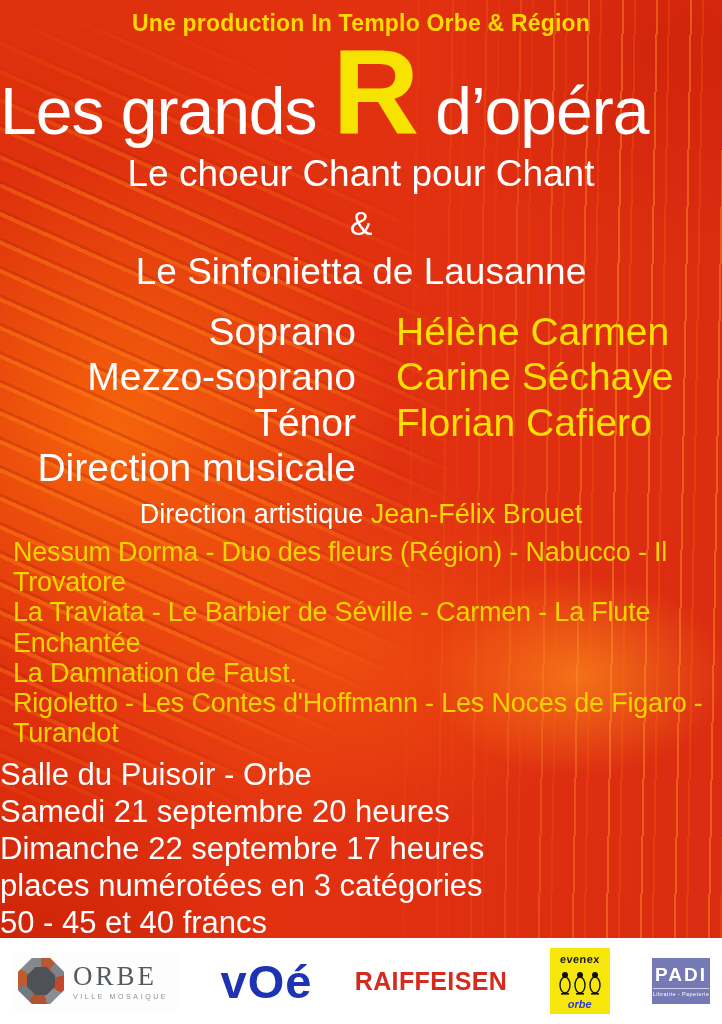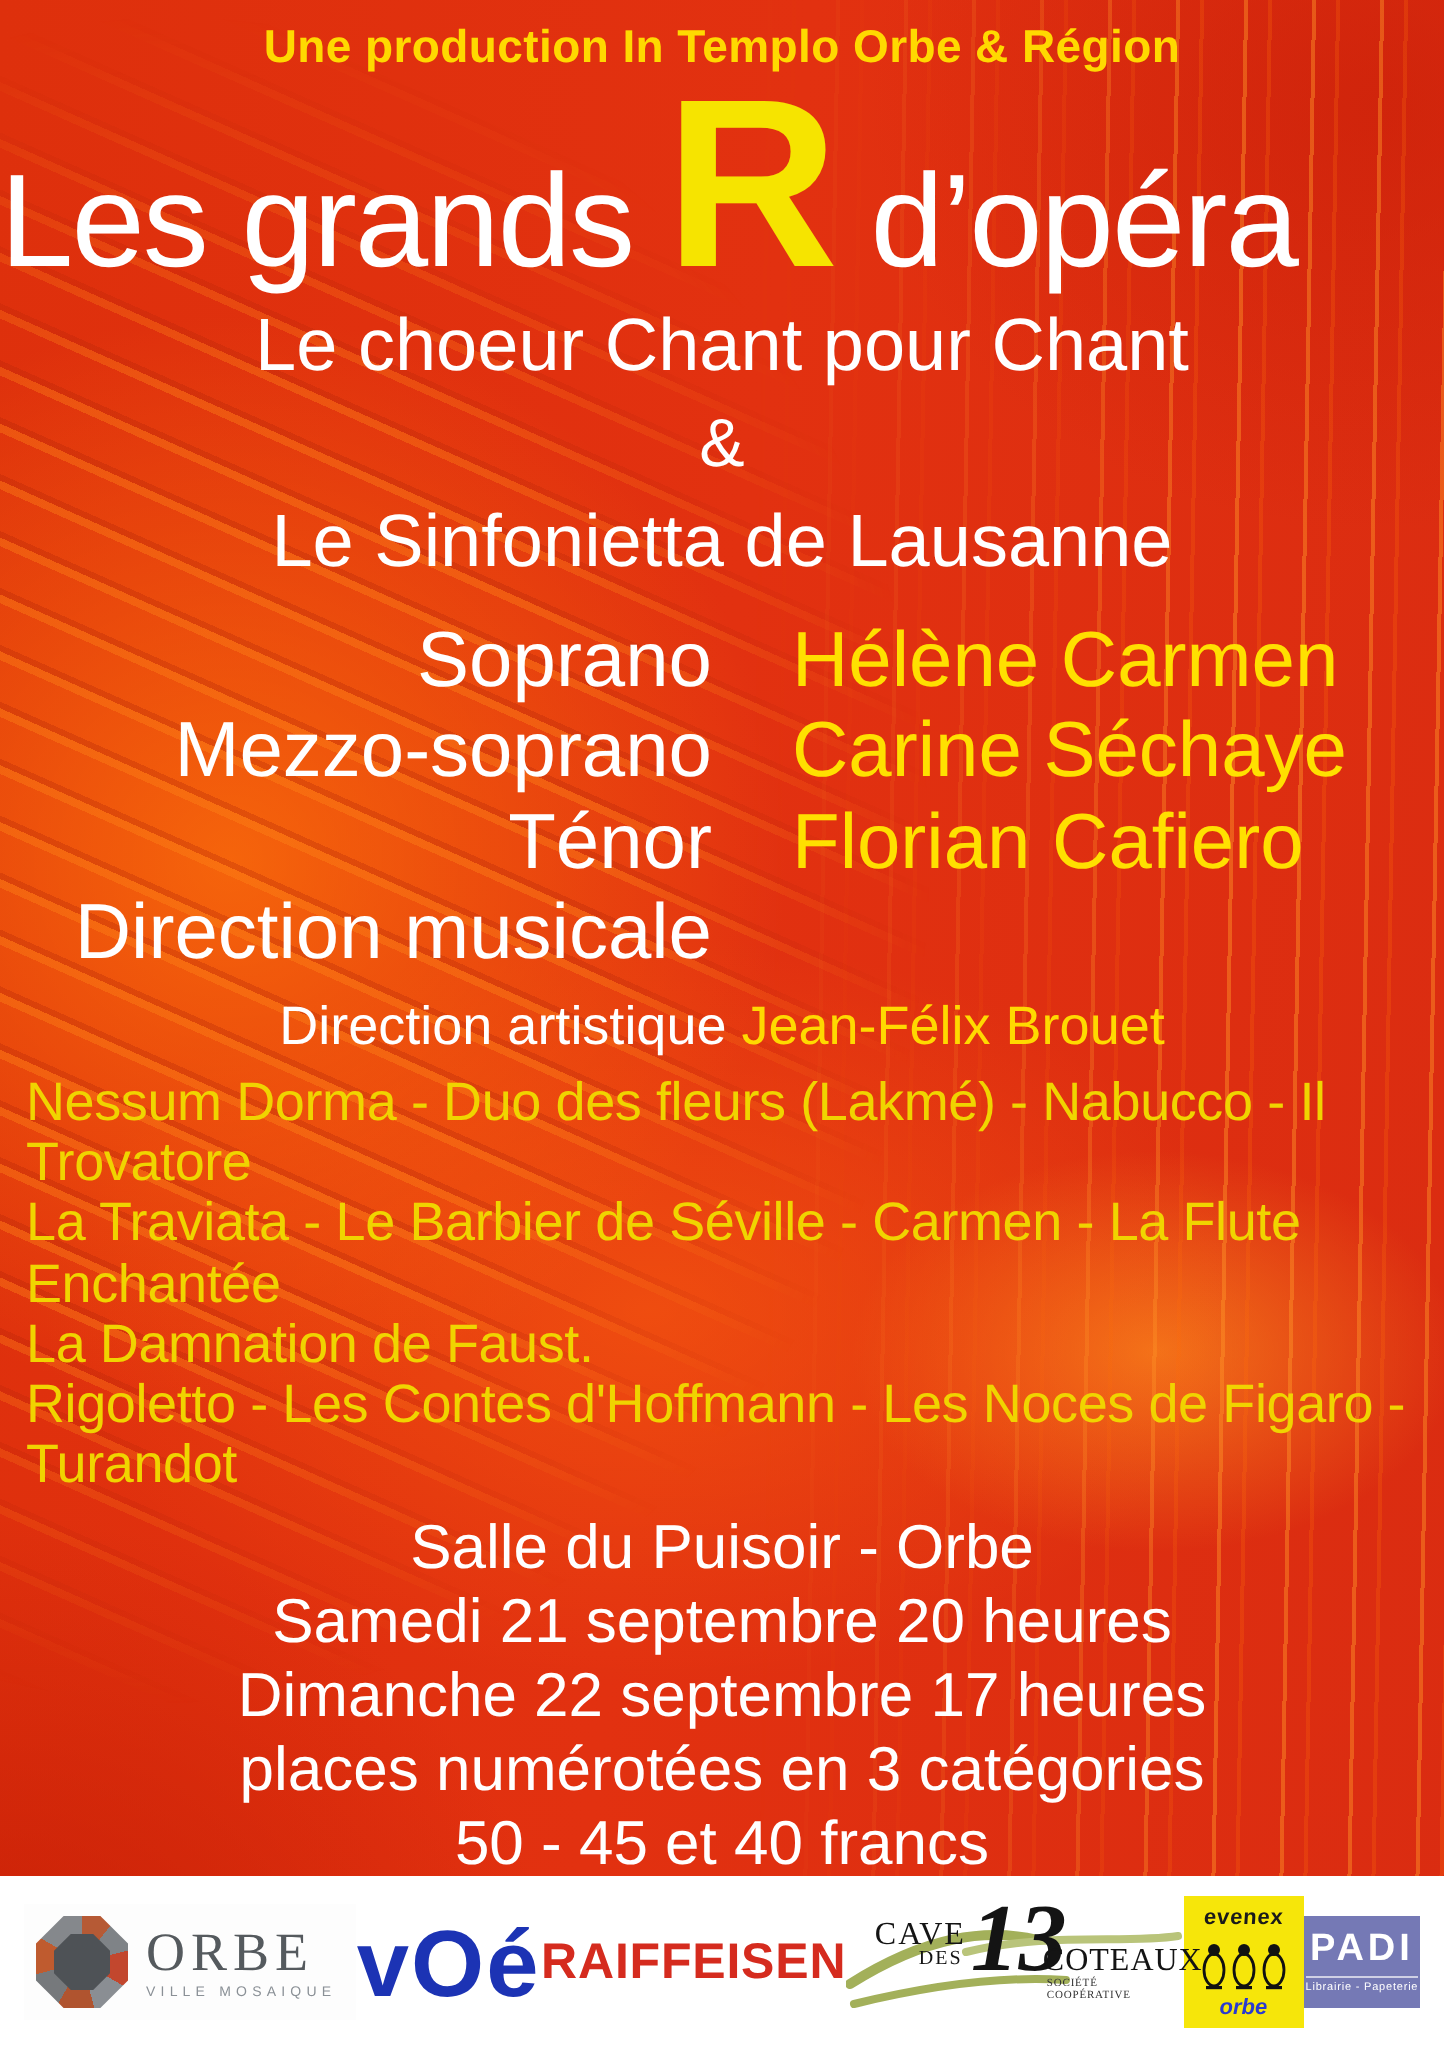--- a/index.html
+++ b/index.html
@@ -62,21 +62,21 @@
 
   .artistic { text-align:center; font-size:27px; margin-top:9px; }
   .artistic .lbl { color:#fff; }
   .artistic .nm  { color:#ffd900; }
 
   .repertoire {
     margin:7px 0 0 13px; color:#f0d400; font-size:27px; line-height:1.12;
     letter-spacing:-.2px;
   }
 
-  .venue { text-align:center; color:#fff; font-size:31px; line-height:1.2; margin-top:7px; }
+  .venue { color:#fff; font-size:31px; line-height:1.2; margin-top:7px; }
   .venue .gap-top { margin-top:5px; }
 
   .restauration { text-align:center; color:#ffd900; font-size:27px; line-height:1.1; margin-top:3px; }
 
   
   .sponsors {
     position:absolute; z-index:3; left:0; right:0; bottom:0; height:86px;
     background:#ffffff; display:flex; align-items:center;
     justify-content:space-between; padding:0 12px;
   }
@@ -155,21 +155,21 @@
       <div class="name">Florian Cafiero</div>
       <div class="role">Direction musicale</div>
     </div>
 
     <div class="artistic">
       <span class="lbl">Direction artistique</span>
       <span class="nm">Jean-Félix Brouet</span>
     </div>
 
     <div class="repertoire">
-      <div>Nessum Dorma - Duo des fleurs (Lakmé) - Nabucco - Il Trovatore</div>
+      <div>Nessum Dorma - Duo des fleurs (Région) - Nabucco - Il Trovatore</div>
       <div>La Traviata - Le Barbier de Séville - Carmen - La Flute Enchantée</div>
       <div>La Damnation de Faust.</div>
       <div>Rigoletto - Les Contes d'Hoffmann - Les Noces de Figaro - Turandot</div>
     </div>
 
     <div class="venue">
       <div>Salle du Puisoir - Orbe</div>
       <div>Samedi 21 septembre 20 heures</div>
       <div>Dimanche 22 septembre 17 heures</div>
       <div>places numérotées en 3 catégories</div>
@@ -191,32 +191,20 @@
       <span class="orbe-text">
         <div class="main">ORBE</div>
         <div class="sub">VILLE MOSAIQUE</div>
       </span>
     </div>
 
     <div class="logo-voe">vOé</div>
 
     <div class="logo-raiffeisen">RAIFFEISEN</div>
 
-    <div class="logo-cave">
-      <svg class="swoosh" viewBox="0 0 168 50" fill="none" xmlns="http://www.w3.org/2000/svg">
-        <path d="M2 34 C 40 10, 70 6, 96 12" stroke="#a3b05a" stroke-width="5" stroke-linecap="round"></path>
-        <path d="M60 18 C 100 8, 140 14, 166 10" stroke="#b9c47a" stroke-width="4" stroke-linecap="round"></path>
-        <path d="M4 44 C 45 34, 80 30, 110 32" stroke="#a3b05a" stroke-width="4" stroke-linecap="round"></path>
-      </svg>
-      <span class="cave-word1">CAVE</span>
-      <span class="cave-word2">DES</span>
-      <span class="cave-13">13</span>
-      <span class="cave-word3">COTEAUX</span>
-      <span class="cave-word4">SOCIÉTÉ COOPÉRATIVE</span>
-    </div>
 
     <div class="logo-evenex">
       <span class="evenex-word">evenex</span>
       <svg width="46" height="26" viewBox="0 0 46 26" xmlns="http://www.w3.org/2000/svg">
         <g stroke="#111" stroke-width="1.4" fill="none">
           <ellipse cx="8" cy="16" rx="5" ry="8"></ellipse>
           <ellipse cx="23" cy="16" rx="5" ry="8"></ellipse>
           <ellipse cx="38" cy="16" rx="5" ry="8"></ellipse>
         </g>
         <g fill="#111">

